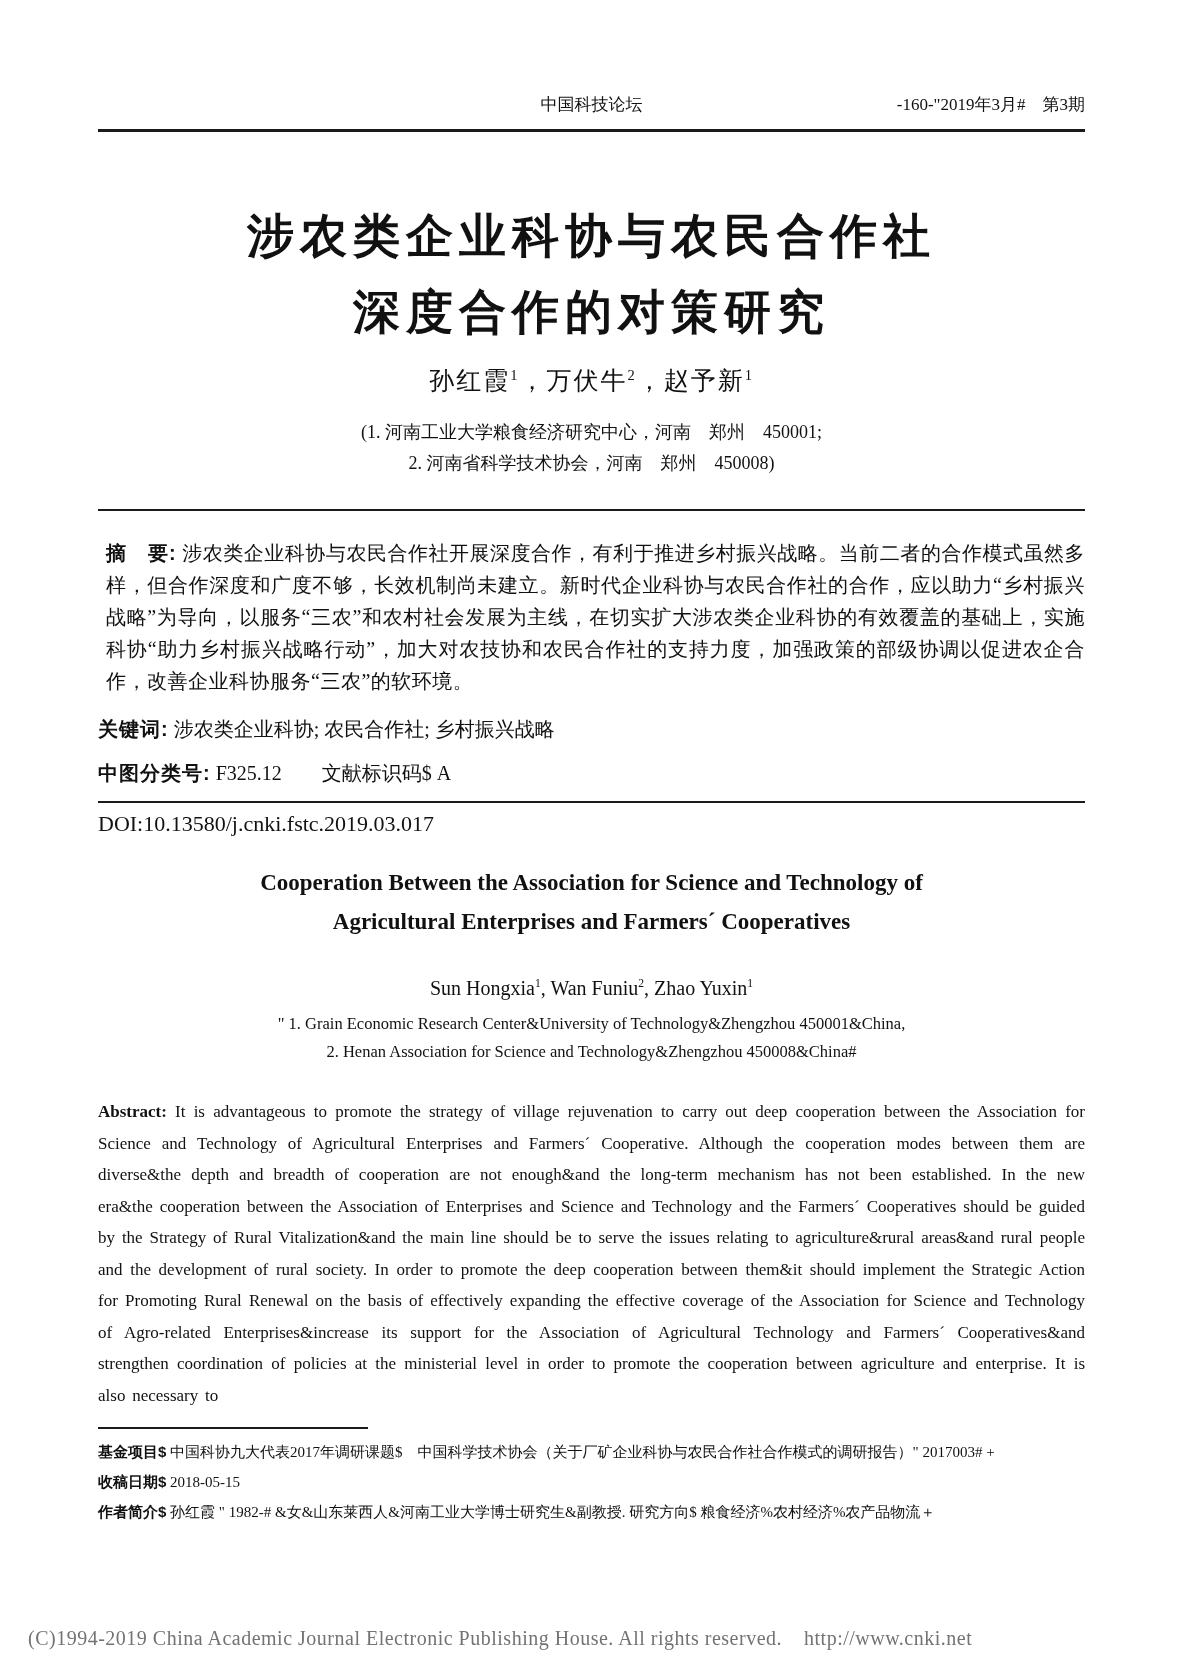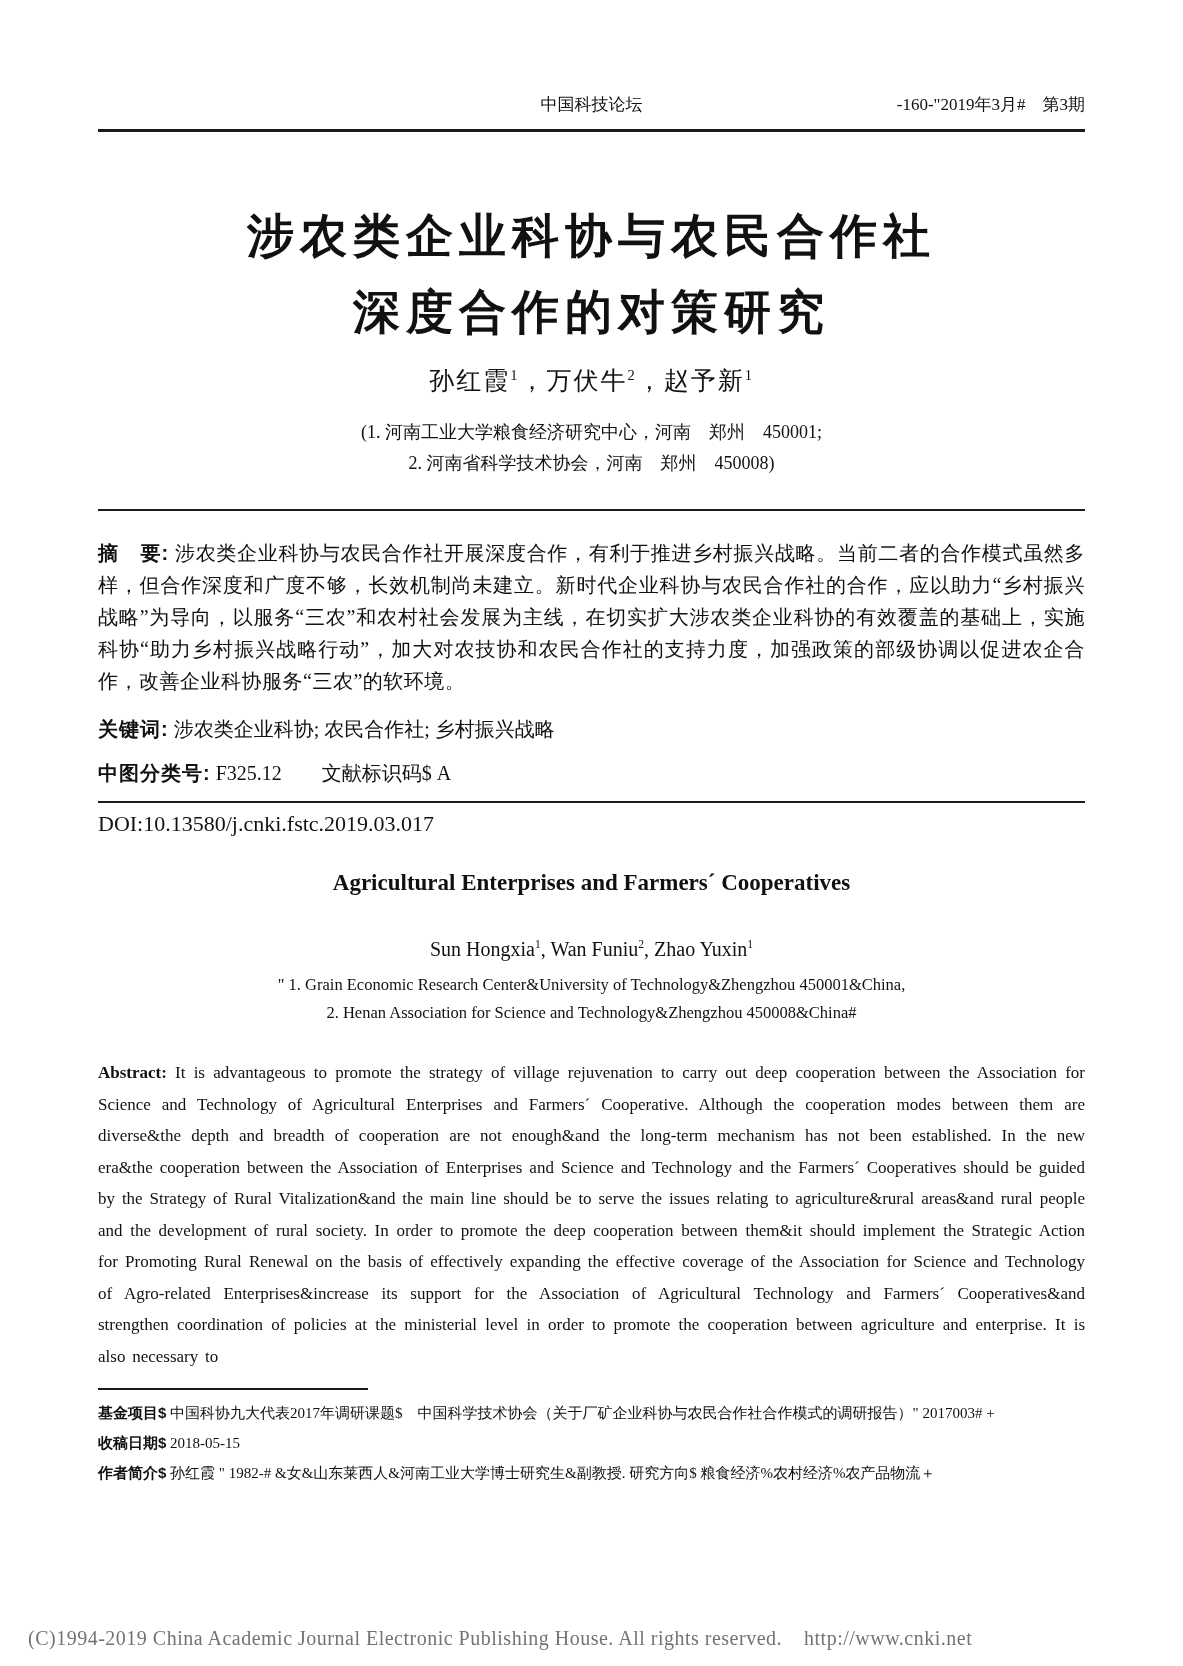--- a/index.html
+++ b/index.html
@@ -17,21 +17,21 @@
 
   .authors-cn{margin-top:14px;text-align:center;font-size:25px;letter-spacing:2px;}
   sup{font-size:58%;vertical-align:super;line-height:0;}
 
   .affil-cn{margin-top:20px;text-align:center;font-size:18px;line-height:31px;}
 
   .rule{border:none;border-top:2px solid #1a1a1a;margin:0;}
   .rule1{margin-top:30px;}
   .rule2{margin-top:12px;}
 
-  .abstract-cn{margin-top:26px;font-size:20px;line-height:32px;text-align:justify;letter-spacing:0.5px;}
+  .abstract-cn{margin-top:26px;font-size:20px;line-height:32px;text-align:justify;letter-spacing:0.5px;margin-left:8px;}
   .label-bold{font-weight:700;font-family:"Liberation Sans","DejaVu Sans",sans-serif;letter-spacing:1px;}
   .keywords{margin-top:16px;font-size:20px;line-height:32px;}
   .clc{margin-top:12px;font-size:20px;line-height:32px;}
   .clc .gap{display:inline-block;width:30px;}
 
   .doi{margin-top:8px;font-size:22px;}
 
   .title-en{margin-top:26px;text-align:center;font-size:23px;font-weight:700;line-height:39px;}
   .authors-en{margin-top:36px;text-align:center;font-size:20px;}
   .affil-en{margin-top:10px;text-align:center;font-size:16.5px;line-height:28px;}
@@ -88,20 +88,21 @@
       <span class="gap"></span>
       <span>文献标识码$</span>
       <span>A</span>
     </div>
 
     <div class="rule rule2"></div>
 
     <div class="doi">DOI:10.13580/j.cnki.fstc.2019.03.017</div>
 
     <div class="title-en">
+      <div>Cooperation Between the Association for Science and Technology of</div>
       <div>Agricultural Enterprises and Farmers´ Cooperatives</div>
     </div>
 
     <div class="authors-en"><span>Sun Hongxia</span><sup>1</sup><span>,  </span><span>Wan Funiu</span><sup>2</sup><span>,  </span><span>Zhao Yuxin</span><sup>1</sup></div>
 
     <div class="affil-en">
       <div>" 1. Grain Economic Research Center&amp;University of Technology&amp;Zhengzhou 450001&amp;China,</div>
       <div>2. Henan Association for Science and Technology&amp;Zhengzhou 450008&amp;China#</div>
     </div>
 

